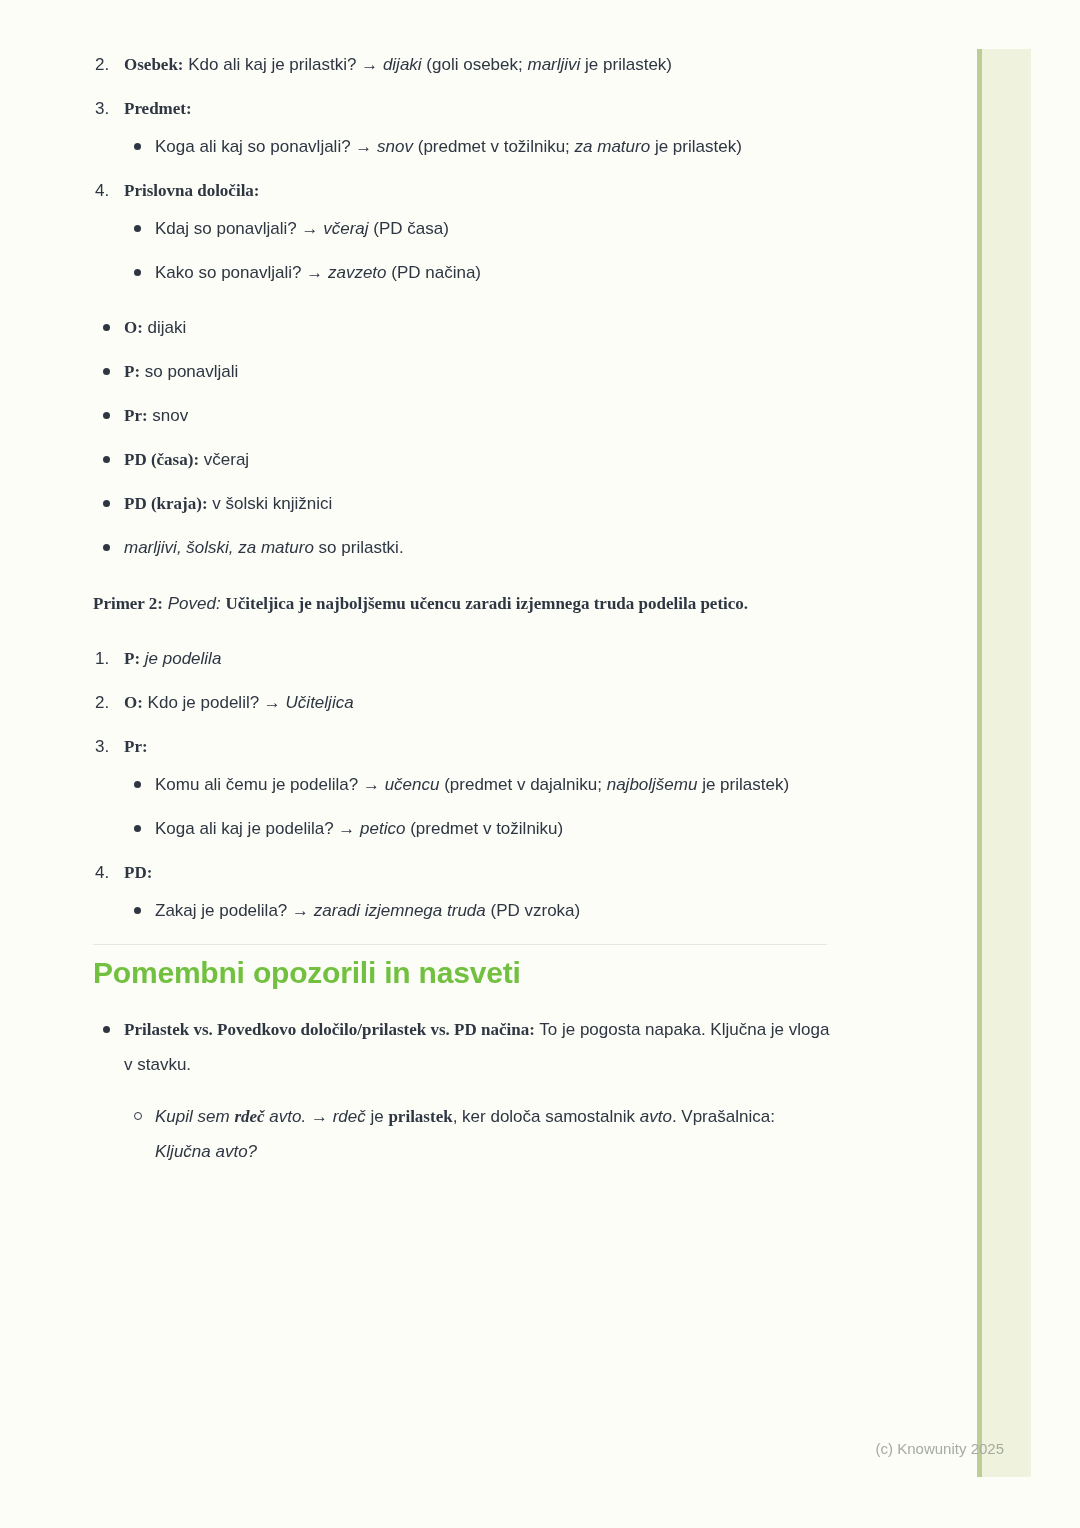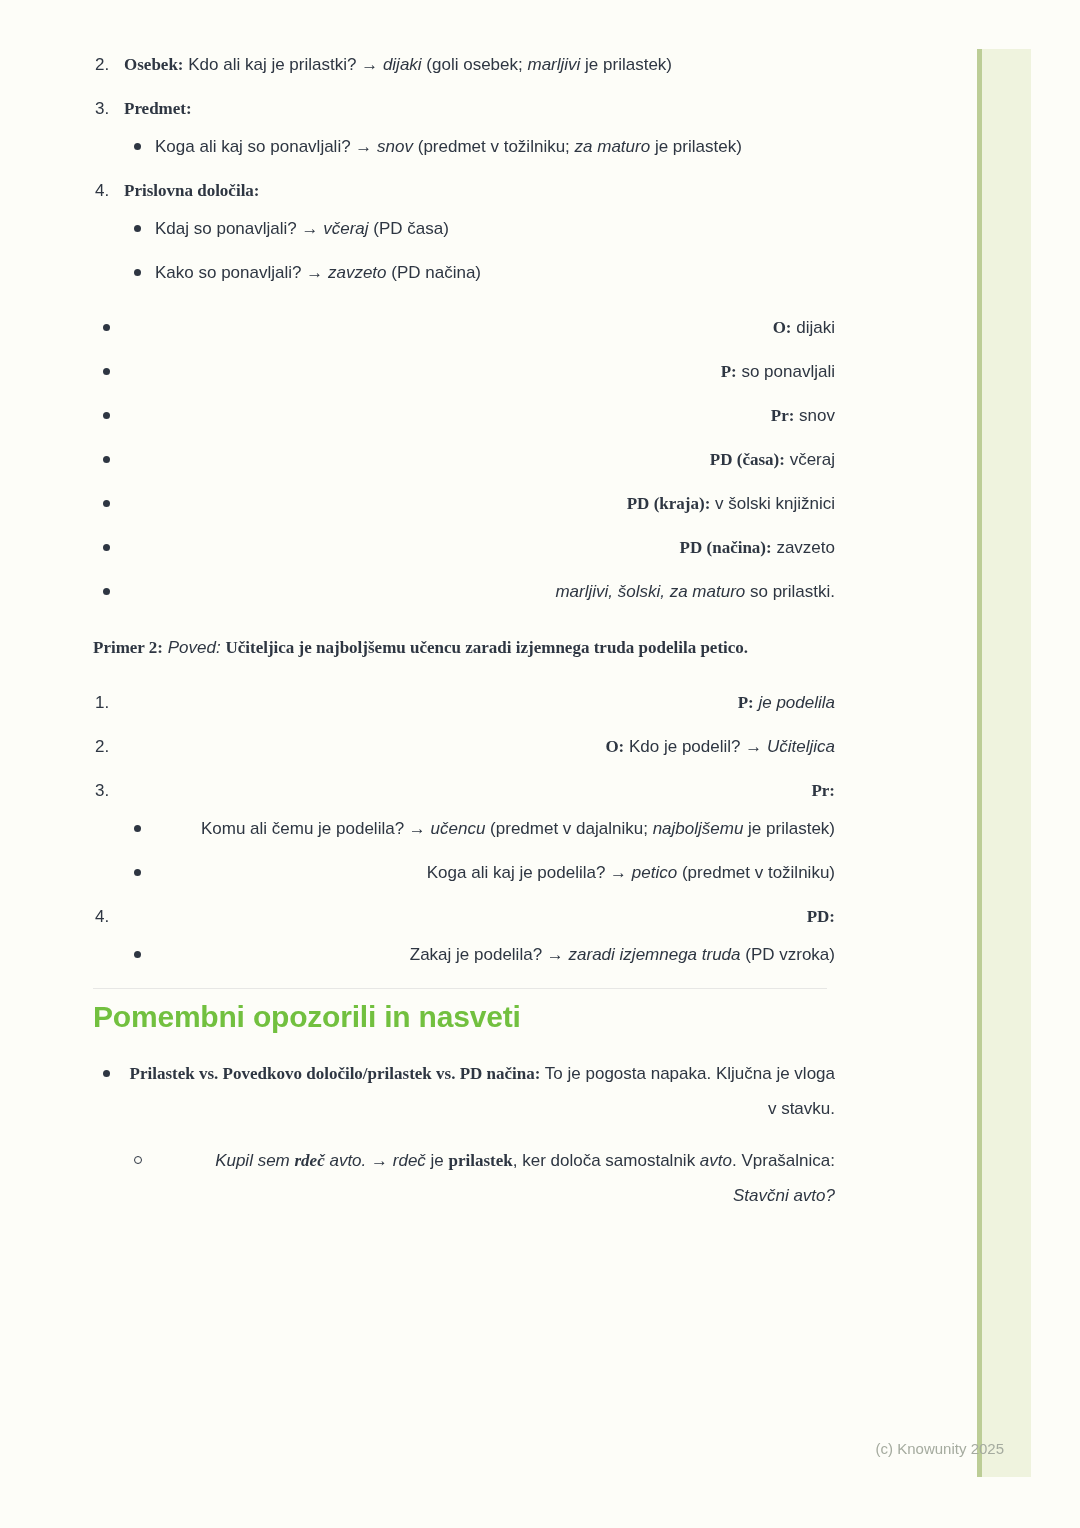--- a/index.html
+++ b/index.html
@@ -29,21 +29,21 @@
     position:absolute;
     left:93px;
     top:0;
     width:742px;
     padding-top:47px;
     font-size:17px;
     line-height:35px;
   }
   .block{margin-top:0;}
   .block + .block-p{margin-top:21px;}
-  .block + .block-list{margin-top:20px;text-align:right;}
+  .block + .block-list{margin-top:20px;}
   .block + .block-hr{margin-top:16px;}
   .block + .block-h2{margin-top:26px;}
   .block-h2{
     font-size:30px;
     line-height:38px;
     font-weight:bold;
     color:var(--heading,#72c03f);
     letter-spacing:-0.2px;
   }
   .block-hr{
@@ -186,28 +186,20 @@
           </div>
           <div class="li-body">
             <div class="li-line"><span class="b ">PD (kraja):</span><span> v šolski knjižnici</span></div>
           </div>
         </div>
         <div class="li">
           <div class="marker dotcol">
             <span class="dot"></span>
           </div>
           <div class="li-body">
-            <div class="li-line"><span class="b ">PD (načina):</span><span> zavzeto</span></div>
-          </div>
-        </div>
-        <div class="li">
-          <div class="marker dotcol">
-            <span class="dot"></span>
-          </div>
-          <div class="li-body">
             <div class="li-line"><span class="i">marljivi, šolski, za maturo</span><span> so prilastki.</span></div>
           </div>
         </div>
       </div>
       <div class="block block-p"><span class="b ">Primer 2:</span><span> </span><span class="i">Poved:</span><span> </span><span class="b ">Učiteljica je najboljšemu učencu zaradi izjemnega truda podelila petico.</span></div>
       <div class="list block block-list">
         <div class="li">
           <div class="marker">1.</div>
           <div class="li-body">
             <div class="li-line"><span class="b ">P:</span><span> </span><span class="i">je podelila</span></div>
@@ -273,21 +265,21 @@
           </div>
           <div class="li-body">
             <div class="li-line"><span class="b ">Prilastek vs. Povedkovo določilo/prilastek vs. PD načina:</span><span> To je pogosta napaka. Ključna je vloga v stavku.</span></div>
             <div class="children loose">
               <div class="list">
                 <div class="li">
                   <div class="marker dotcol">
                     <span class="ring"></span>
                   </div>
                   <div class="li-body">
-                    <div class="li-line"><span class="i">Kupil sem </span><span class="b i">rdeč</span><span class="i"> avto.</span><span> → </span><span class="i">rdeč</span><span> je </span><span class="b ">prilastek</span><span>, ker določa samostalnik </span><span class="i">avto</span><span>. Vprašalnica: </span><span class="i">Stavčni avto?</span></div>
+                    <div class="li-line"><span class="i">Kupil sem </span><span class="b i">rdeč</span><span class="i"> avto.</span><span> → </span><span class="i">rdeč</span><span> je </span><span class="b ">prilastek</span><span>, ker določa samostalnik </span><span class="i">avto</span><span>. Vprašalnica: </span><span class="i">Ključna avto?</span></div>
                   </div>
                 </div>
               </div>
             </div>
           </div>
         </div>
       </div>
     </main>
   <div class="watermark">(c) Knowunity 2025</div>
 </div>

